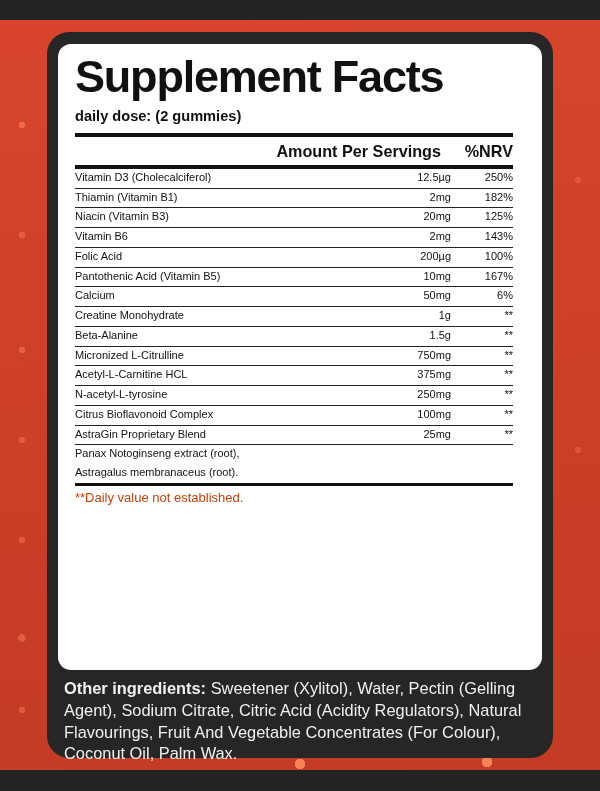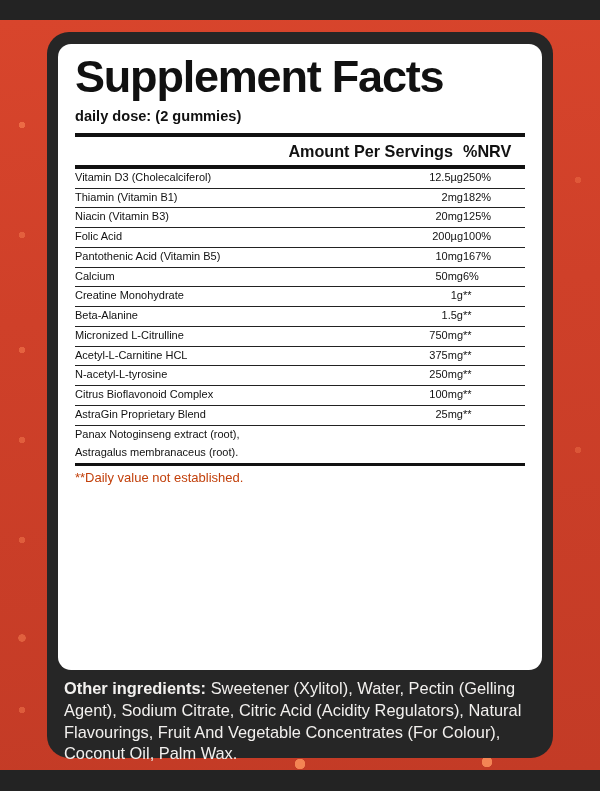--- a/index.html
+++ b/index.html
@@ -43,21 +43,21 @@
     background:#262626;
     border-radius:22px;
   }
   
   .card {
     position:absolute;
     left:58px; top:44px;
     width:484px; height:626px;
     background:#FFFFFF;
     border-radius:13px;
-    padding:6px 17px 0 17px;
+    padding:6px 29px 0 17px;
   }
   .sf-title {
     font-size:45px;
     font-weight:bold;
     letter-spacing:-1.2px;
     line-height:1.12;
     color:#111;
     white-space:nowrap;
     margin-top:2px;
   }
@@ -75,21 +75,21 @@
   table.facts { width:100%; border-collapse:collapse; }
   table.facts td {
     font-size:11px;
     color:#111;
     padding:2px 0 3px 0;
     line-height:1.25;
     vertical-align:bottom;
   }
   td.c-name { text-align:left; }
   td.c-amt  { text-align:right; width:108px; padding-right:10px; white-space:nowrap; }
-  td.c-nrv  { text-align:left; width:62px; white-space:nowrap; }
+  td.c-nrv  { text-align:right; width:62px; white-space:nowrap; }
   tr.hdr td {
     font-weight:bold;
     font-size:16.2px;
     padding:4px 0 4px 0;
     margin-left:8px;
   }
   tr.hdr td.c-amt { text-align:right; padding-right:10px; }
   .rowline td { border-bottom:1.6px solid #222; }
   td.blend { padding:5px 0 6px 0; }
   .footnote {
@@ -151,20 +151,25 @@
             <td class="c-name">Thiamin (Vitamin B1)</td>
             <td class="c-amt">2mg</td>
             <td class="c-nrv">182%</td>
           </tr>
           <tr class="rowline">
             <td class="c-name">Niacin (Vitamin B3)</td>
             <td class="c-amt">20mg</td>
             <td class="c-nrv">125%</td>
           </tr>
           <tr class="rowline">
+            <td class="c-name">Vitamin B6</td>
+            <td class="c-amt">2mg</td>
+            <td class="c-nrv">143%</td>
+          </tr>
+          <tr class="rowline">
             <td class="c-name">Folic Acid</td>
             <td class="c-amt">200µg</td>
             <td class="c-nrv">100%</td>
           </tr>
           <tr class="rowline">
             <td class="c-name">Pantothenic Acid (Vitamin B5)</td>
             <td class="c-amt">10mg</td>
             <td class="c-nrv">167%</td>
           </tr>
           <tr class="rowline">

